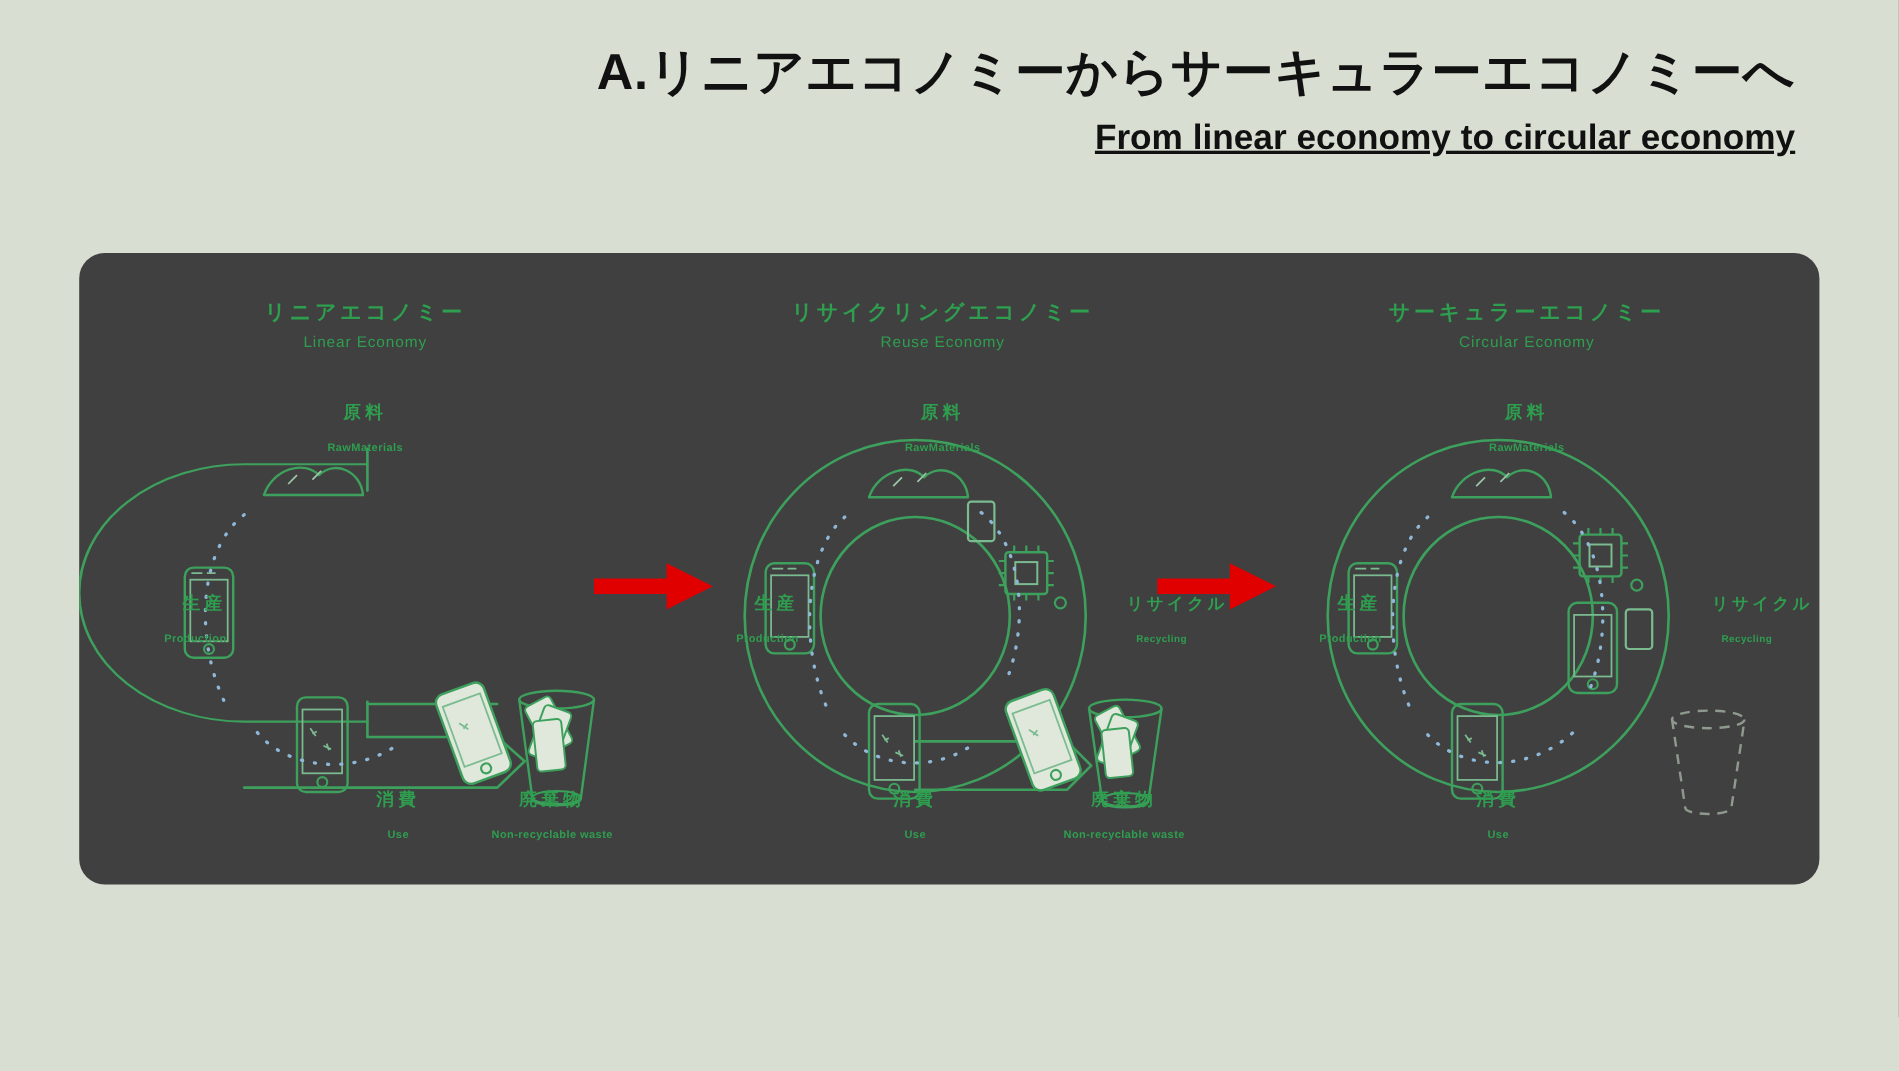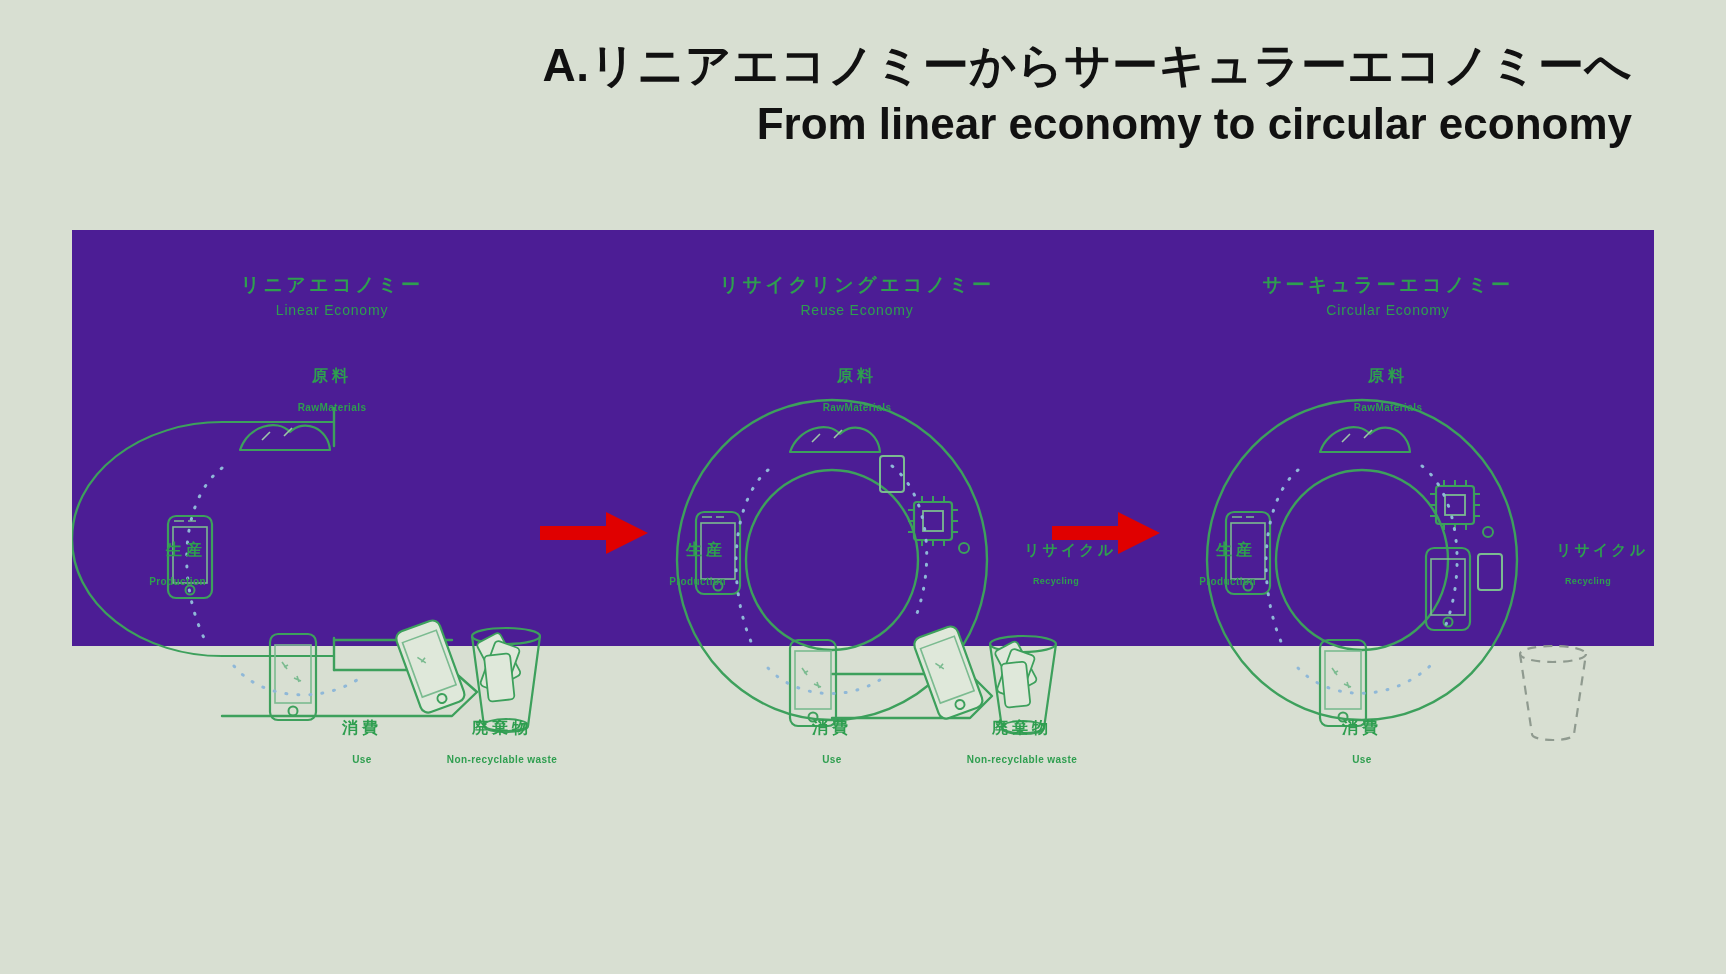--- a/index.html
+++ b/index.html
@@ -13,28 +13,29 @@
 
   
   .heading { position: absolute; left: 72px; top: 34px; width: 1560px; text-align: right; }
   .heading .line {
     font-weight: bold;
     color: #111111;
     letter-spacing: 0.5px;
     white-space: nowrap;
   }
   .heading .jp { font-size: 46px; line-height: 62px; }
-  .heading .en { font-size: 44px; line-height: 56px; letter-spacing: 0px; }
+  .heading .en { font-size: 32px; line-height: 56px; letter-spacing: 0px; text-decoration: underline; }
 
   
   .card {
     position: absolute;
     left: 72px; top: 230px;
-    width: 1582px; height: 416px;
-    background: #4c1d95;
+    width: 1582px; height: 574px;
+    background: #404040;
+    border-radius: 23px;
   }
 
   
   .panel { position: absolute; top: 0; height: 574px; }
   #panel-0 { left: 0px;    width: 520px; }
   #panel-1 { left: 520px;  width: 530px; }
   #panel-2 { left: 1050px; width: 532px; }
 
   .panel-head {
     position: absolute; top: 42px; left: 0; width: 100%;

